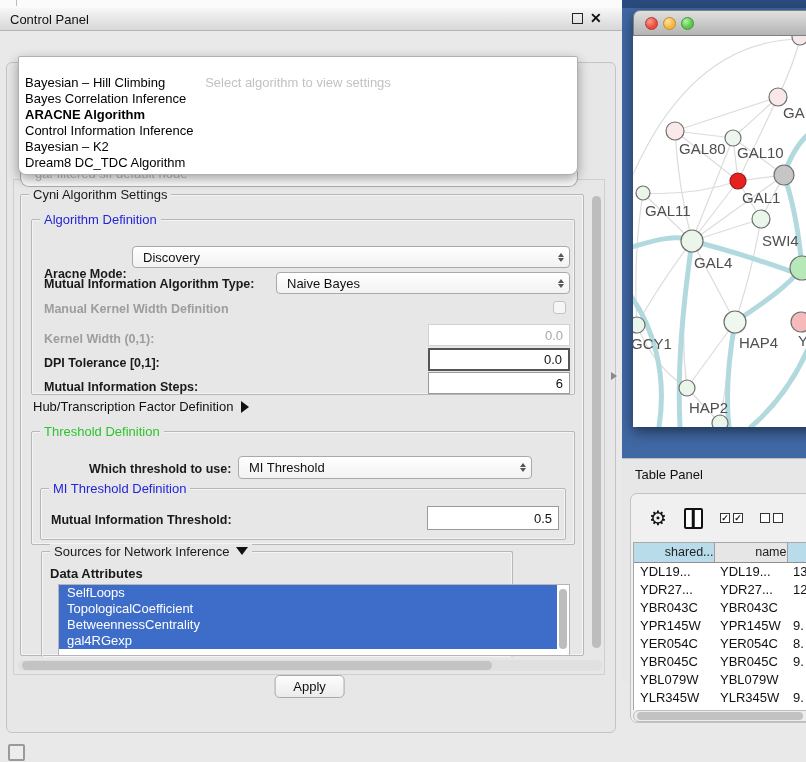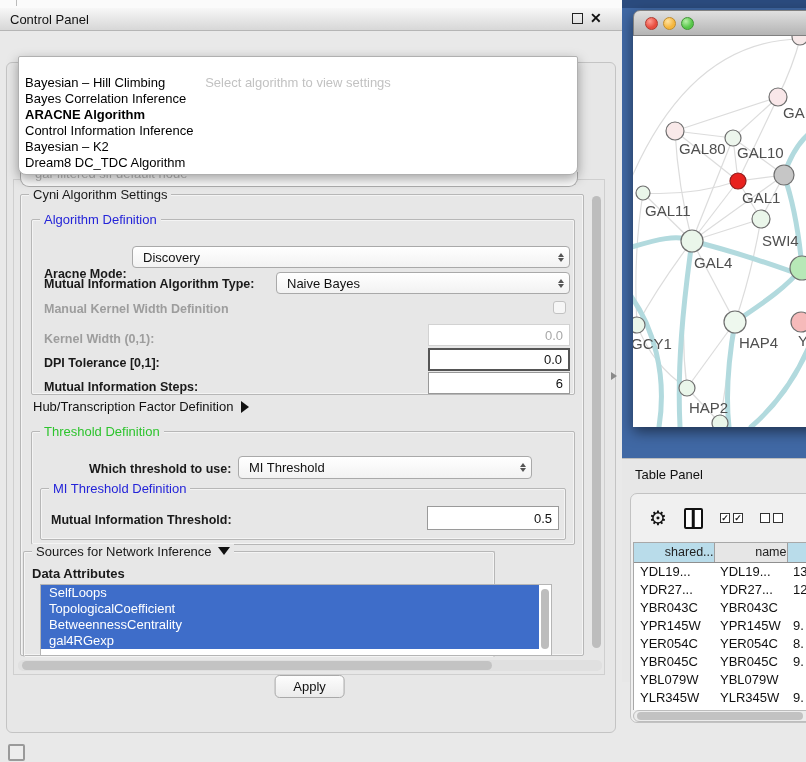--- a/index.html
+++ b/index.html
@@ -198,21 +198,21 @@
               </span>
           </div>
 
           <div class="groupbox" style="left:8px; top:56px; width:526px; height:52px;">
             <span class="gtitle blue">MI Threshold Definition</span>
             <span class="flabel" style="left:10px; top:24px;">Mutual Information Threshold:</span>
             <input class="tinput" style="left: 386px; top: 17px; width: 132px; height: 24px; border-color: rgb(154, 154, 154);" value="0.5">
           </div>
         </div>
 
-        <div class="groupbox" style="left:2px; top:356px; width:472px; height:106px; border-bottom:none;">
+        <div class="groupbox" style="left:20px; top:356px; width:472px; height:106px; border-bottom:none;">
           <span class="gtitle"><span>Sources for Network Inference</span><span class="tri-down"></span></span>
           <span class="flabel" style="left:8px; top:14px; font-size:13px;">Data Attributes</span>
           <div class="attr-list" style="left:16px; top:32px; width:512px; height:72px;" id="attr-list">
             <div class="list-vscroll"></div>
           <div class="attr-item">SelfLoops</div>
               <div class="attr-item">TopologicalCoefficient</div>
               <div class="attr-item">BetweennessCentrality</div>
               <div class="attr-item">gal4RGexp</div>
             </div>
         </div>

